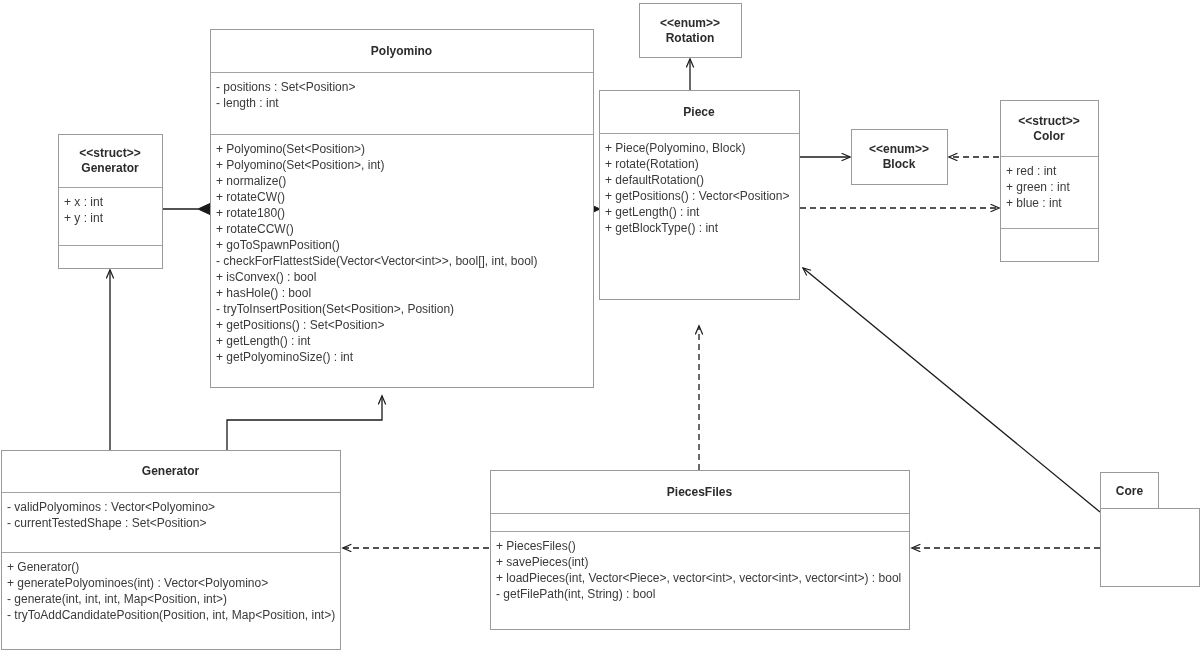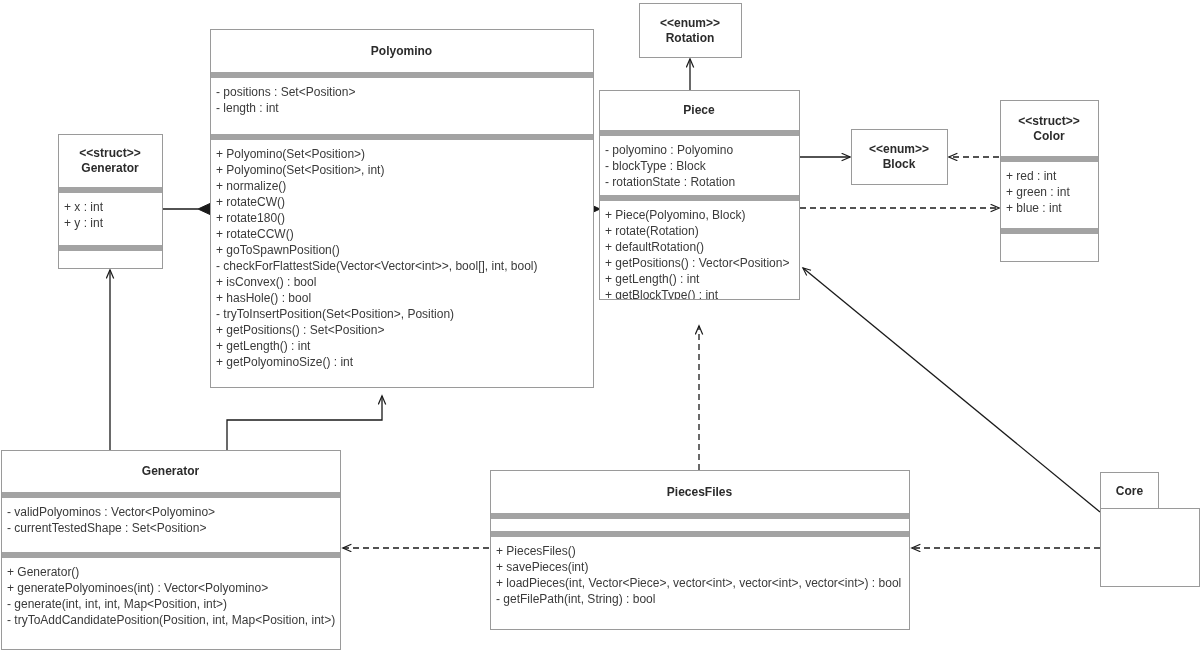--- a/index.html
+++ b/index.html
@@ -34,21 +34,21 @@
     background: #ffffff;
     display: flex;
     flex-direction: column;
   }
   .uml-section {
     box-sizing: border-box;
     padding: 6px 6px 6px 5px;
     overflow: hidden;
   }
   .uml-section + .uml-section {
-    border-top: 6px solid #a3a3a3;
+    border-top: 1px solid #a3a3a3;
   }
   .uml-title {
     text-align: center;
     font-weight: bold;
     font-size: 12px;
     line-height: 15px;
     color: #2b2b2b;
     display: flex;
     flex-direction: column;
     justify-content: center;
@@ -245,25 +245,20 @@
     <div class="uml-section uml-title s1">
       <span class="uml-stereotype">&lt;&lt;enum&gt;&gt;</span>
       <span>Rotation</span>
     </div>
   </div>
 
   <div class="uml-class" id="node-piece">
     <div class="uml-section uml-title s1">
       <span>Piece</span>
     </div>
-    <div class="uml-section uml-members s2">
-      <div>- polyomino : Polyomino</div>
-      <div>- blockType : Block</div>
-      <div>- rotationState : Rotation</div>
-    </div>
     <div class="uml-section uml-members s3">
       <div>+ Piece(Polyomino, Block)</div>
       <div>+ rotate(Rotation)</div>
       <div>+ defaultRotation()</div>
       <div>+ getPositions() : Vector&lt;Position&gt;</div>
       <div>+ getLength() : int</div>
       <div>+ getBlockType() : int</div>
     </div>
   </div>
 

